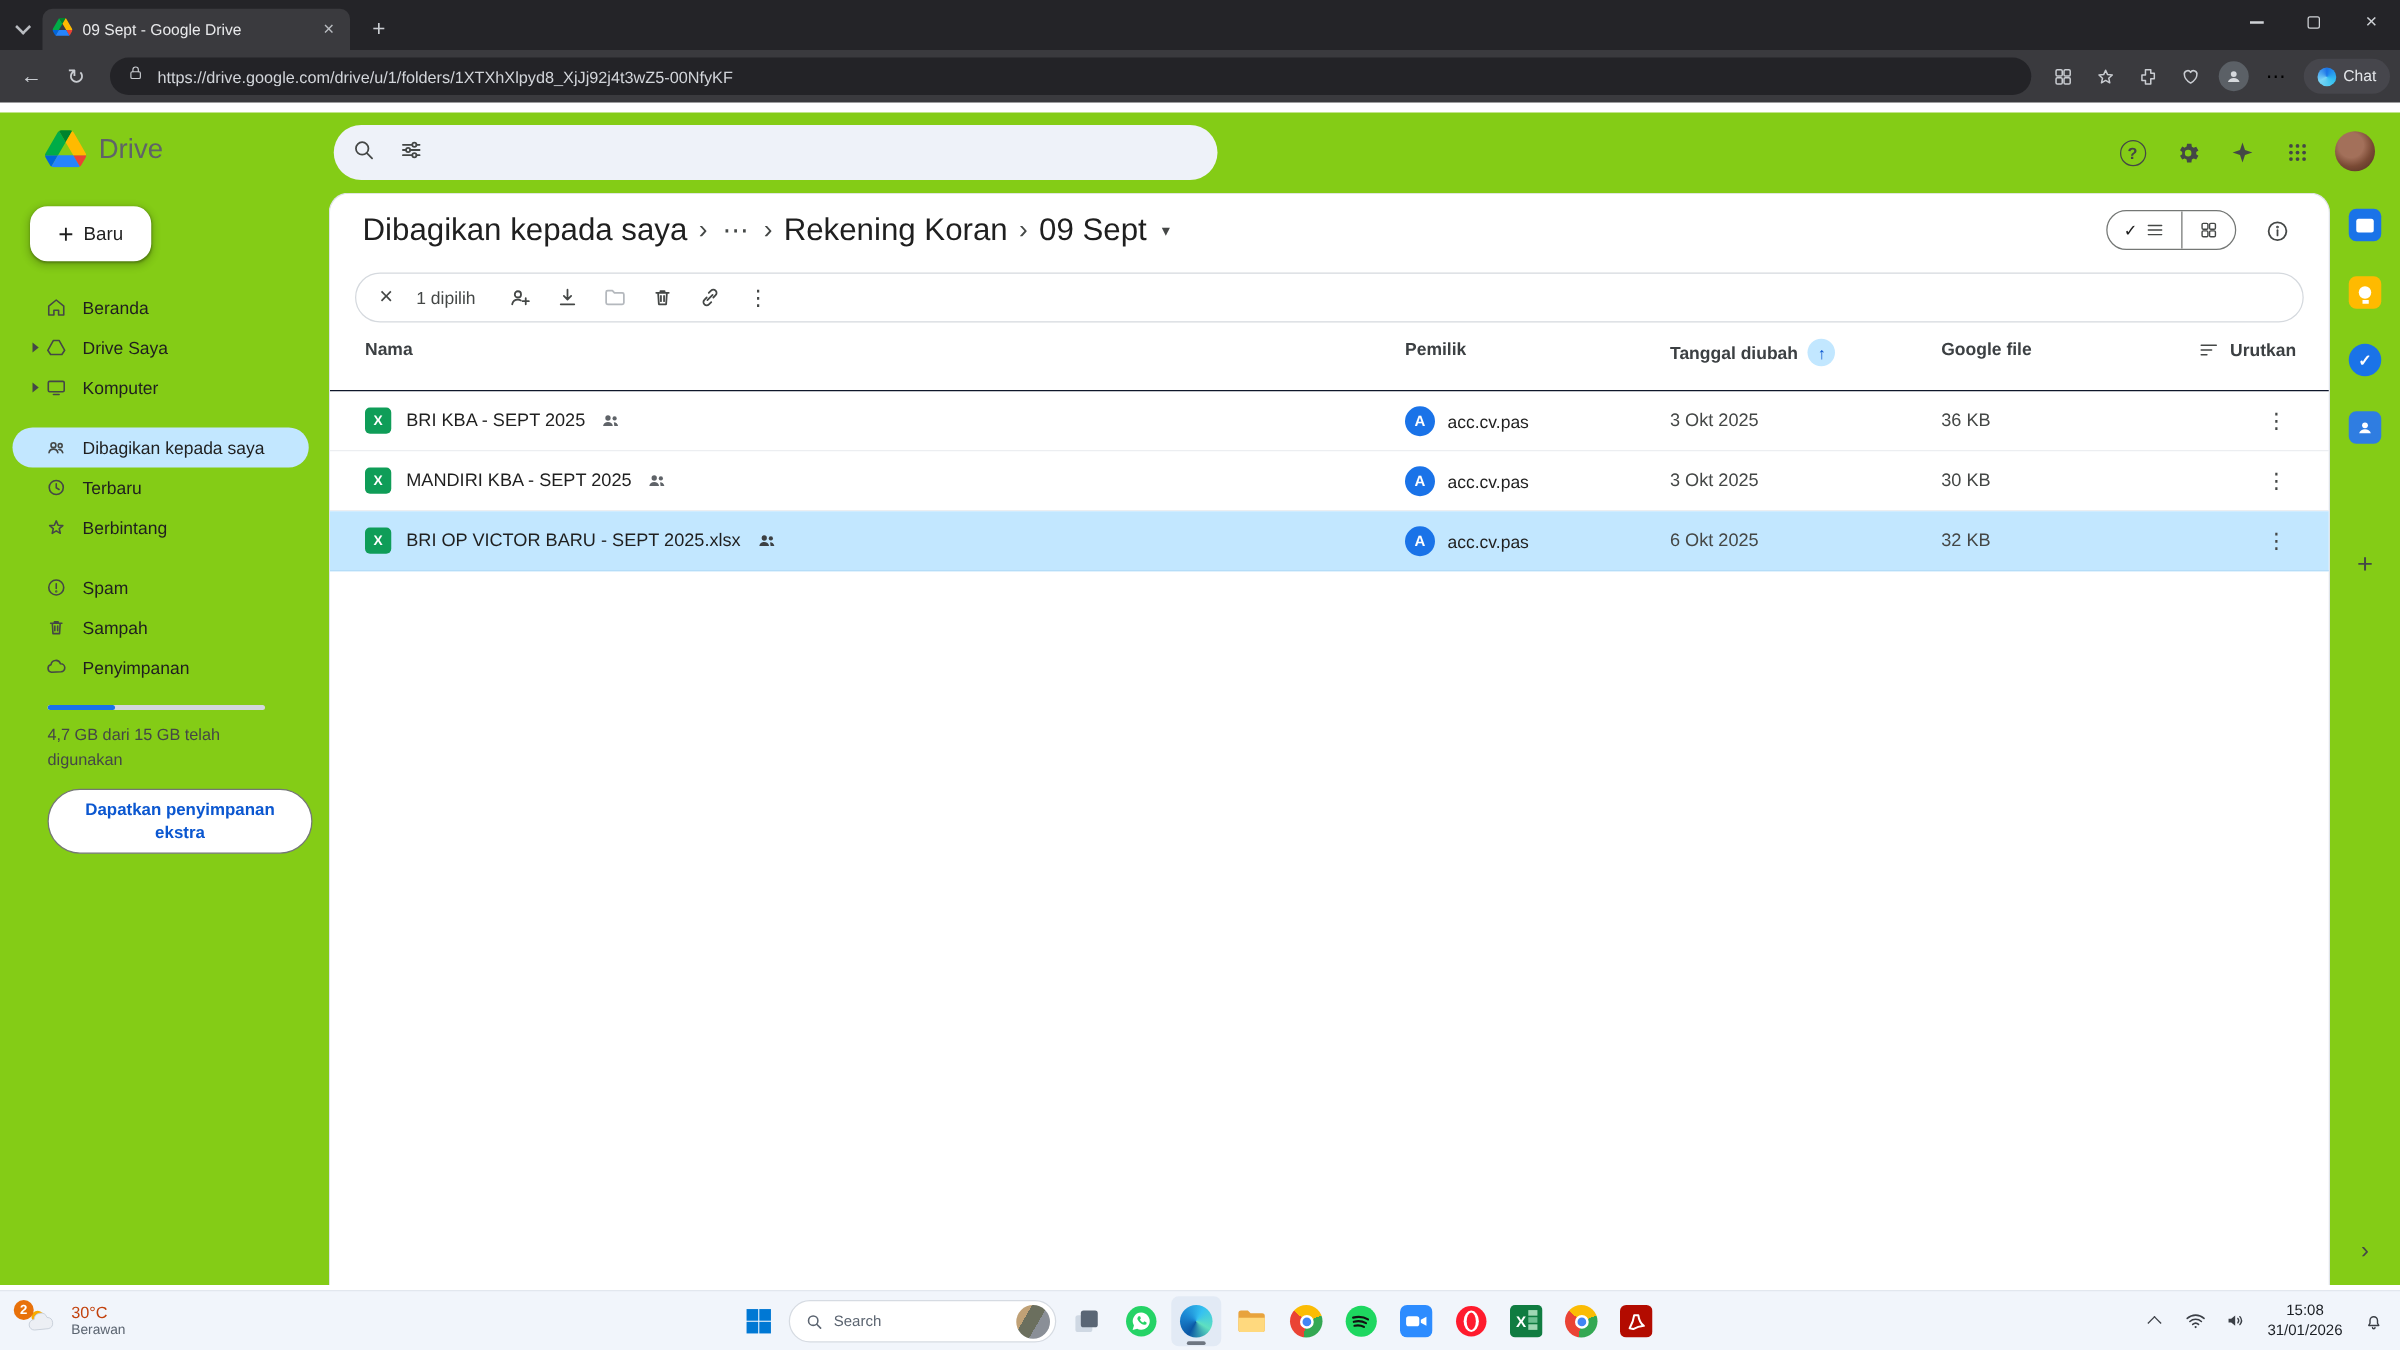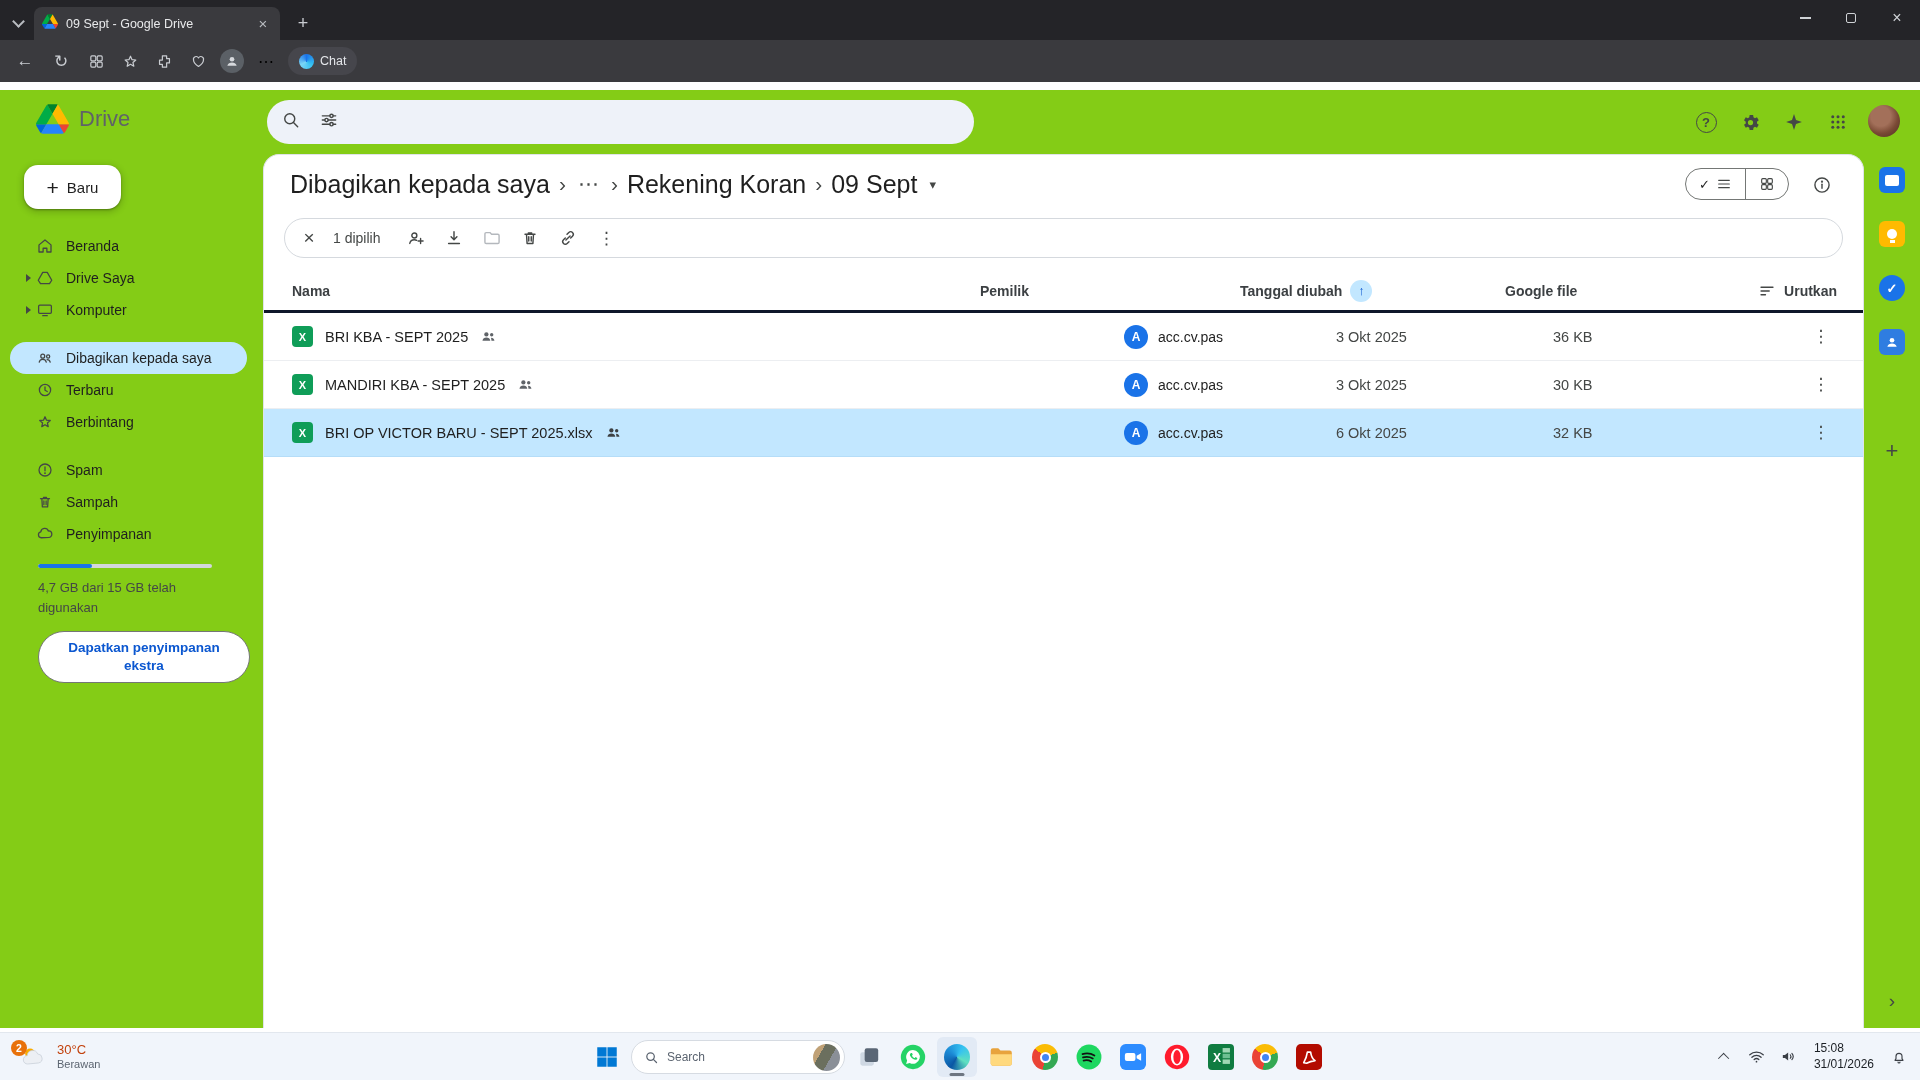--- a/index.html
+++ b/index.html
@@ -71,21 +71,21 @@
   .seg .chk{font-size:13px;color:#1f1f1f;}
   .info-btn{position:absolute;right:24px;top:13px;width:34px;height:34px;display:grid;place-items:center;border-radius:50%;}
 
   .selbar{margin:5px 20px 0;height:40px;border:1px solid #d5d9de;border-radius:20px;display:flex;align-items:center;padding:0 6px;gap:2px;}
   .selbar .ibtn{width:36px;height:36px;border-radius:50%;display:grid;place-items:center;}
   .sel-close{font-size:19px;color:#444746;}
   .sel-count{font-size:14px;color:#444746;margin:0 16px 0 4px;white-space:nowrap;}
   .ibtn.disabled svg{stroke:#b4b8bd;}
   .more-v{font-size:17px;color:#444746;}
 
-  .thead{margin-top:13px;height:42px;display:flex;align-items:center;border-bottom:3px solid #0f172a;font-size:14px;font-weight:700;color:#3c4043;gap:48px;}
+  .thead{margin-top:13px;height:42px;display:flex;align-items:flex-start;border-bottom:1px solid #0f172a;font-size:14px;font-weight:700;color:#3c4043;}
   .col-name{flex:1;display:flex;align-items:center;padding-left:28px;gap:12px;min-width:0;}
   .col-owner{width:212px;display:flex;align-items:center;gap:10px;}
   .col-mod{width:217px;display:flex;align-items:center;}
   .col-size{width:190px;}
   .col-act{width:120px;display:flex;justify-content:flex-end;padding-right:26px;align-items:center;gap:8px;}
   .sort-chip{margin-left:8px;width:22px;height:22px;border-radius:50%;background:#c2e7ff;color:#0b57d0;display:grid;place-items:center;font-size:13px;font-weight:700;}
   .frow{height:48px;display:flex;align-items:center;border-bottom:1px solid #eceef1;font-size:14.5px;color:#1f1f1f;}
   .frow.selected{background:#c2e7ff;border-color:#b5ddf8;}
   .fname{font-weight:400;white-space:nowrap;overflow:hidden;text-overflow:ellipsis;}
   .xicon{width:21px;height:21px;border-radius:4px;background:#0f9d58;display:grid;place-items:center;color:#fff;font-size:11px;font-weight:700;flex-shrink:0;}
@@ -120,21 +120,21 @@
   .tb-search{width:214px;height:34px;background:#fff;border:1px solid #d6dbe2;border-radius:17px;display:flex;align-items:center;gap:8px;padding:0 4px 0 12px;}
   .tb-search-txt{flex:1;font-size:12px;color:#5b6470;}
   .tb-search-img{width:27px;height:27px;border-radius:14px;background:linear-gradient(120deg,#c0a176 0 30%,#6b6f5e 30% 60%,#8a8f97 60%);}
   .ic26{width:26px;height:26px;}
   .edge-ic{width:26px;height:26px;border-radius:50%;background:conic-gradient(from 210deg,#0b57a4,#1b88d4,#35c1f1,#5fe0c0,#0b57a4);}
   .chrome-ic{width:26px;height:26px;border-radius:50%;background:conic-gradient(from -50deg,#fbbc05 0 33.3%,#34a853 0 66.6%,#ea4335 0 100%);display:grid;place-items:center;}
   .chrome-mid{width:11px;height:11px;border-radius:50%;background:#4285f4;border:2.5px solid #fff;}
   .tray{position:absolute;right:6px;top:0;height:100%;display:flex;align-items:center;gap:2px;}
   .tray-btn{width:30px;height:30px;display:grid;place-items:center;border-radius:5px;}
   .chev-up{width:8px;height:8px;border-left:1.8px solid #3b3f46;border-top:1.8px solid #3b3f46;transform:rotate(45deg) translateY(2px);}
-  .clock{padding:0 8px;text-align:left;font-size:12px;color:#1b1f24;line-height:1.3;}
+  .clock{padding:0 8px;text-align:center;font-size:12px;color:#1b1f24;line-height:1.3;}
 </style>
 </head>
 <body>
 
 <div class="screen">
 
   <div class="titlebar">
     <span class="tabsearch"></span>
     <div class="tab">
       <span>
@@ -158,20 +158,29 @@
       <div class="wc">
           <span class="wc-max"></span>
         </div>
       <div class="wc wc-x">×</div>
     </div>
   </div>
 
   <div class="toolbar">
     <div class="nav-btn">←</div>
     <div class="nav-btn">↻</div>
+    <div class="url-pill">
+      <span>
+        <svg width="13" height="13" viewBox="0 0 24 24" class="s">
+            <rect x="5" y="10" width="14" height="10" rx="2"></rect>
+            <path d="M8 10V7a4 4 0 0 1 8 0v3"></path>
+          </svg>
+      </span>
+      <input class="url-input" readonly="" value="https://drive.google.com/drive/u/1/folders/1XTXhXlpyd8_XjJj92j4t3wZ5-00NfyKF" style="">
+    </div>
     <div class="tb-right">
       <div class="tb-ic">
         <svg width="17" height="17" viewBox="0 0 24 24" class="s">
             <rect x="4" y="4" width="7" height="7" rx="1.5"></rect>
             <rect x="13" y="4" width="7" height="7" rx="1.5"></rect>
             <rect x="4" y="13" width="7" height="7" rx="1.5"></rect>
             <rect x="13" y="13" width="7" height="7" rx="1.5"></rect>
           </svg>
       </div>
       <div class="tb-ic">

